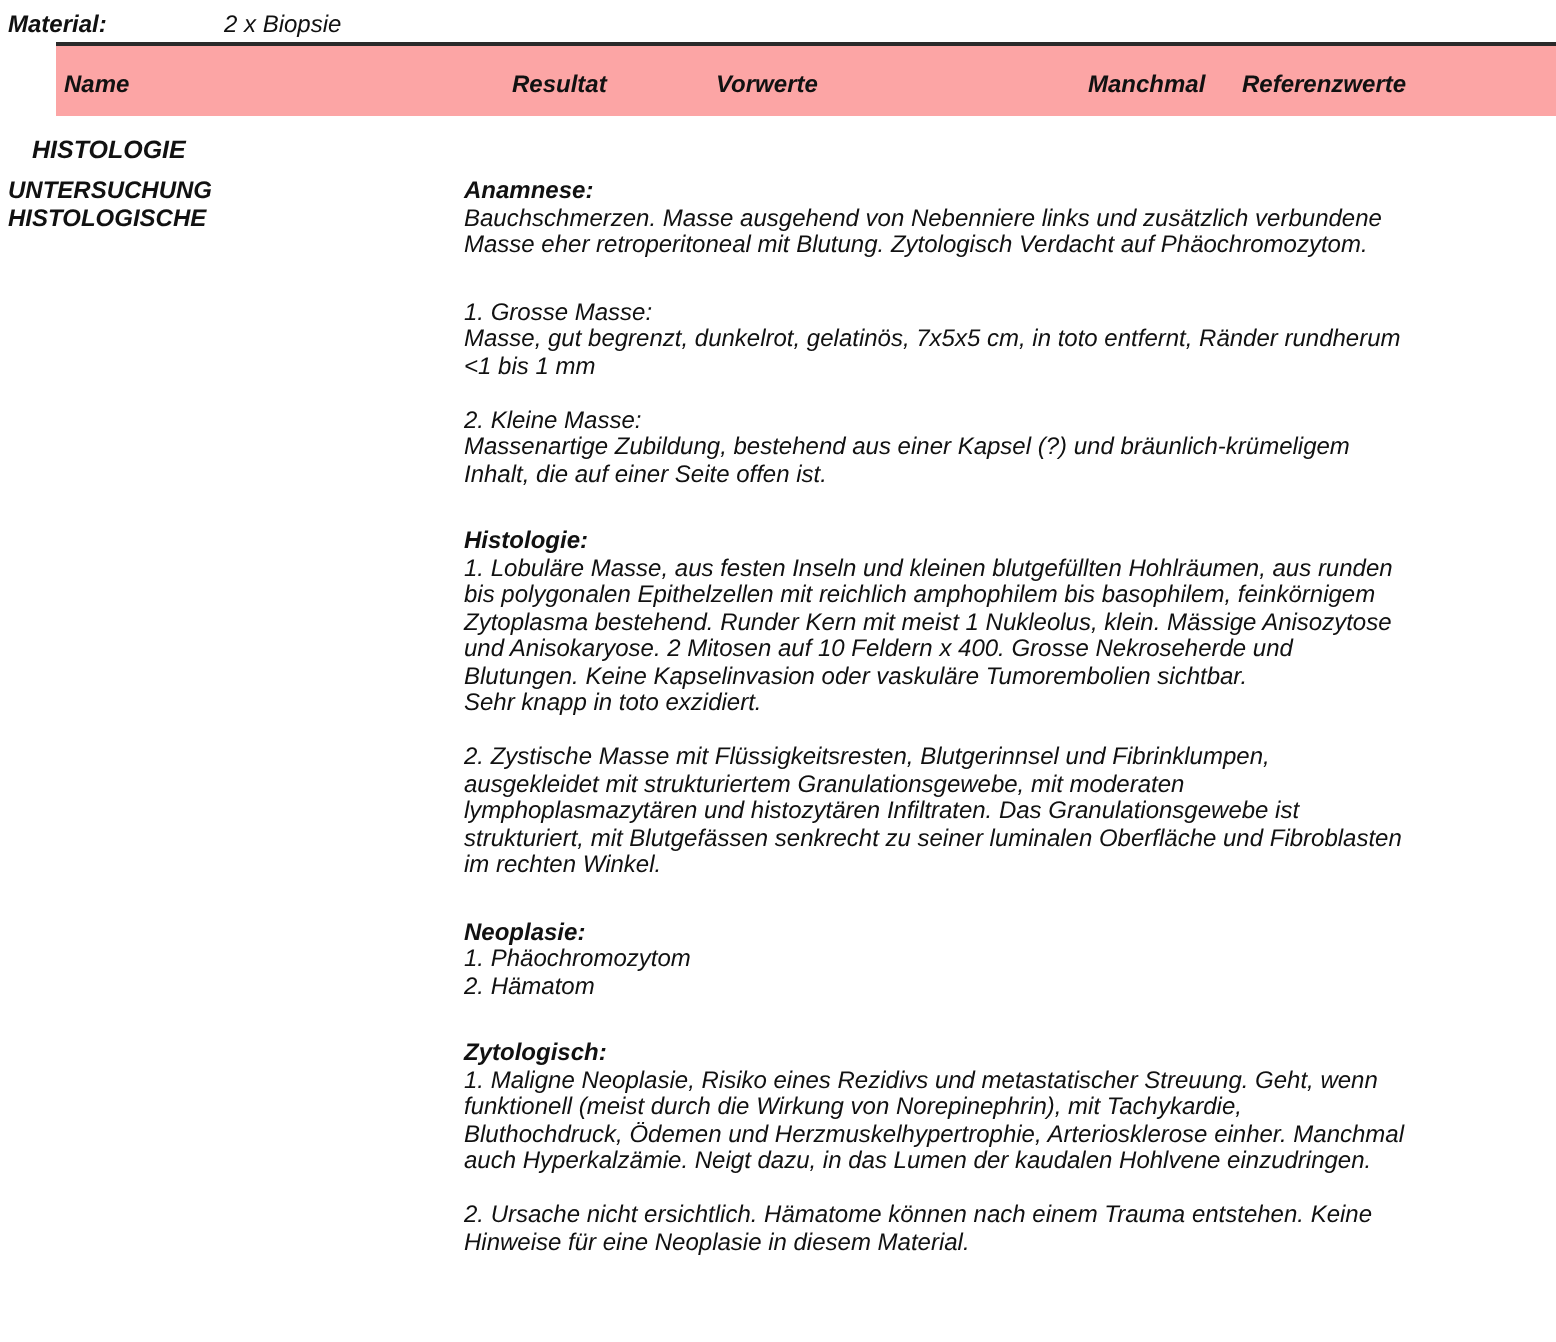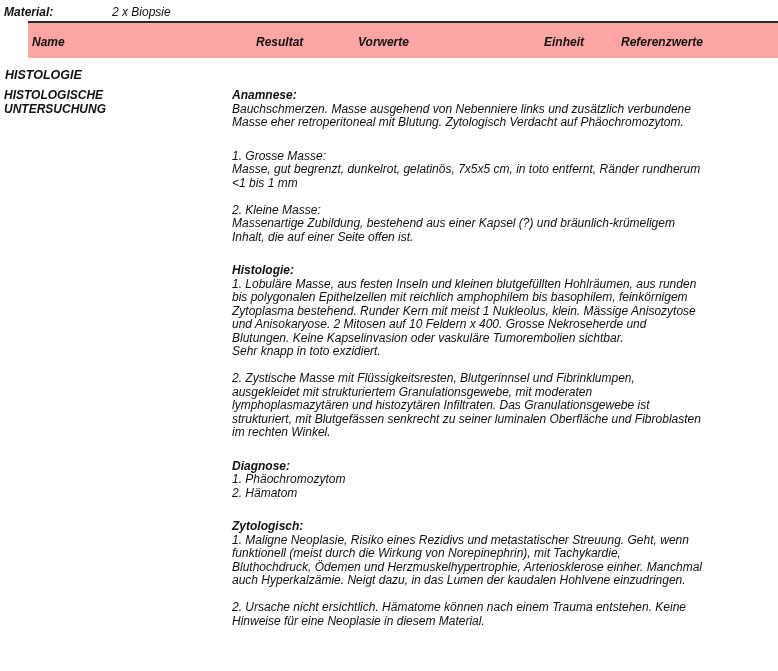--- a/index.html
+++ b/index.html
@@ -36,21 +36,21 @@
     white-space: nowrap;
   }
   .col-name         { left: 4px; }
   .col-resultat     { left: 228px; }
   .col-vorwerte     { left: 330px; }
   .col-einheit      { left: 516px; }
   .col-referenzwerte{ left: 593px; }
 
   
   .left-col { position: absolute; left: 4px; top: 68px; width: 220px; }
-  .group-title { font-size: 12.5px; font-weight: bold; margin: 0 0 7px 1px; }
+  .group-title { font-size: 12.5px; font-weight: bold; margin: 0 0 7px 12px; }
   .test-name div { font-size: 12px; font-weight: bold; line-height: 13.5px; }
 
   
   .content-col { position: absolute; left: 232px; top: 89px; width: 542px; }
   .section { margin: 0 0 20px 0; }
   .section h3 {
     margin: 0; padding: 0;
     font-size: 12px; font-weight: bold; line-height: 13.5px;
   }
   .section p {
@@ -66,29 +66,29 @@
 
   <div class="material-row">
     <span class="material-label">Material:</span>
     <span class="material-value">2 x Biopsie</span>
   </div>
 
   <div class="header-bar">
     <span class="col col-name">Name</span>
     <span class="col col-resultat">Resultat</span>
     <span class="col col-vorwerte">Vorwerte</span>
-    <span class="col col-einheit">Einheit</span>
+    <span class="col col-einheit">Manchmal</span>
     <span class="col col-referenzwerte">Referenzwerte</span>
   </div>
 
   <div class="left-col">
     <div class="group-title">HISTOLOGIE</div>
     <div class="test-name">
+      <div>UNTERSUCHUNG</div>
       <div>HISTOLOGISCHE</div>
-      <div>UNTERSUCHUNG</div>
     </div>
   </div>
 
   <div class="content-col">
 
     <div class="section">
       <h3>Anamnese:</h3>
       <p>Bauchschmerzen. Masse ausgehend von Nebenniere links und zusätzlich verbundene
 Masse eher retroperitoneal mit Blutung. Zytologisch Verdacht auf Phäochromozytom.</p>
     </div>
@@ -113,21 +113,21 @@
 Sehr knapp in toto exzidiert.
 
 2. Zystische Masse mit Flüssigkeitsresten, Blutgerinnsel und Fibrinklumpen,
 ausgekleidet mit strukturiertem Granulationsgewebe, mit moderaten
 lymphoplasmazytären und histozytären Infiltraten. Das Granulationsgewebe ist
 strukturiert, mit Blutgefässen senkrecht zu seiner luminalen Oberfläche und Fibroblasten
 im rechten Winkel.</p>
     </div>
 
     <div class="section">
-      <h3>Diagnose:</h3>
+      <h3>Neoplasie:</h3>
       <p>1. Phäochromozytom
 2. Hämatom</p>
     </div>
 
     <div class="section">
       <h3>Zytologisch:</h3>
       <p>1. Maligne Neoplasie, Risiko eines Rezidivs und metastatischer Streuung. Geht, wenn
 funktionell (meist durch die Wirkung von Norepinephrin), mit Tachykardie,
 Bluthochdruck, Ödemen und Herzmuskelhypertrophie, Arteriosklerose einher. Manchmal
 auch Hyperkalzämie. Neigt dazu, in das Lumen der kaudalen Hohlvene einzudringen.

